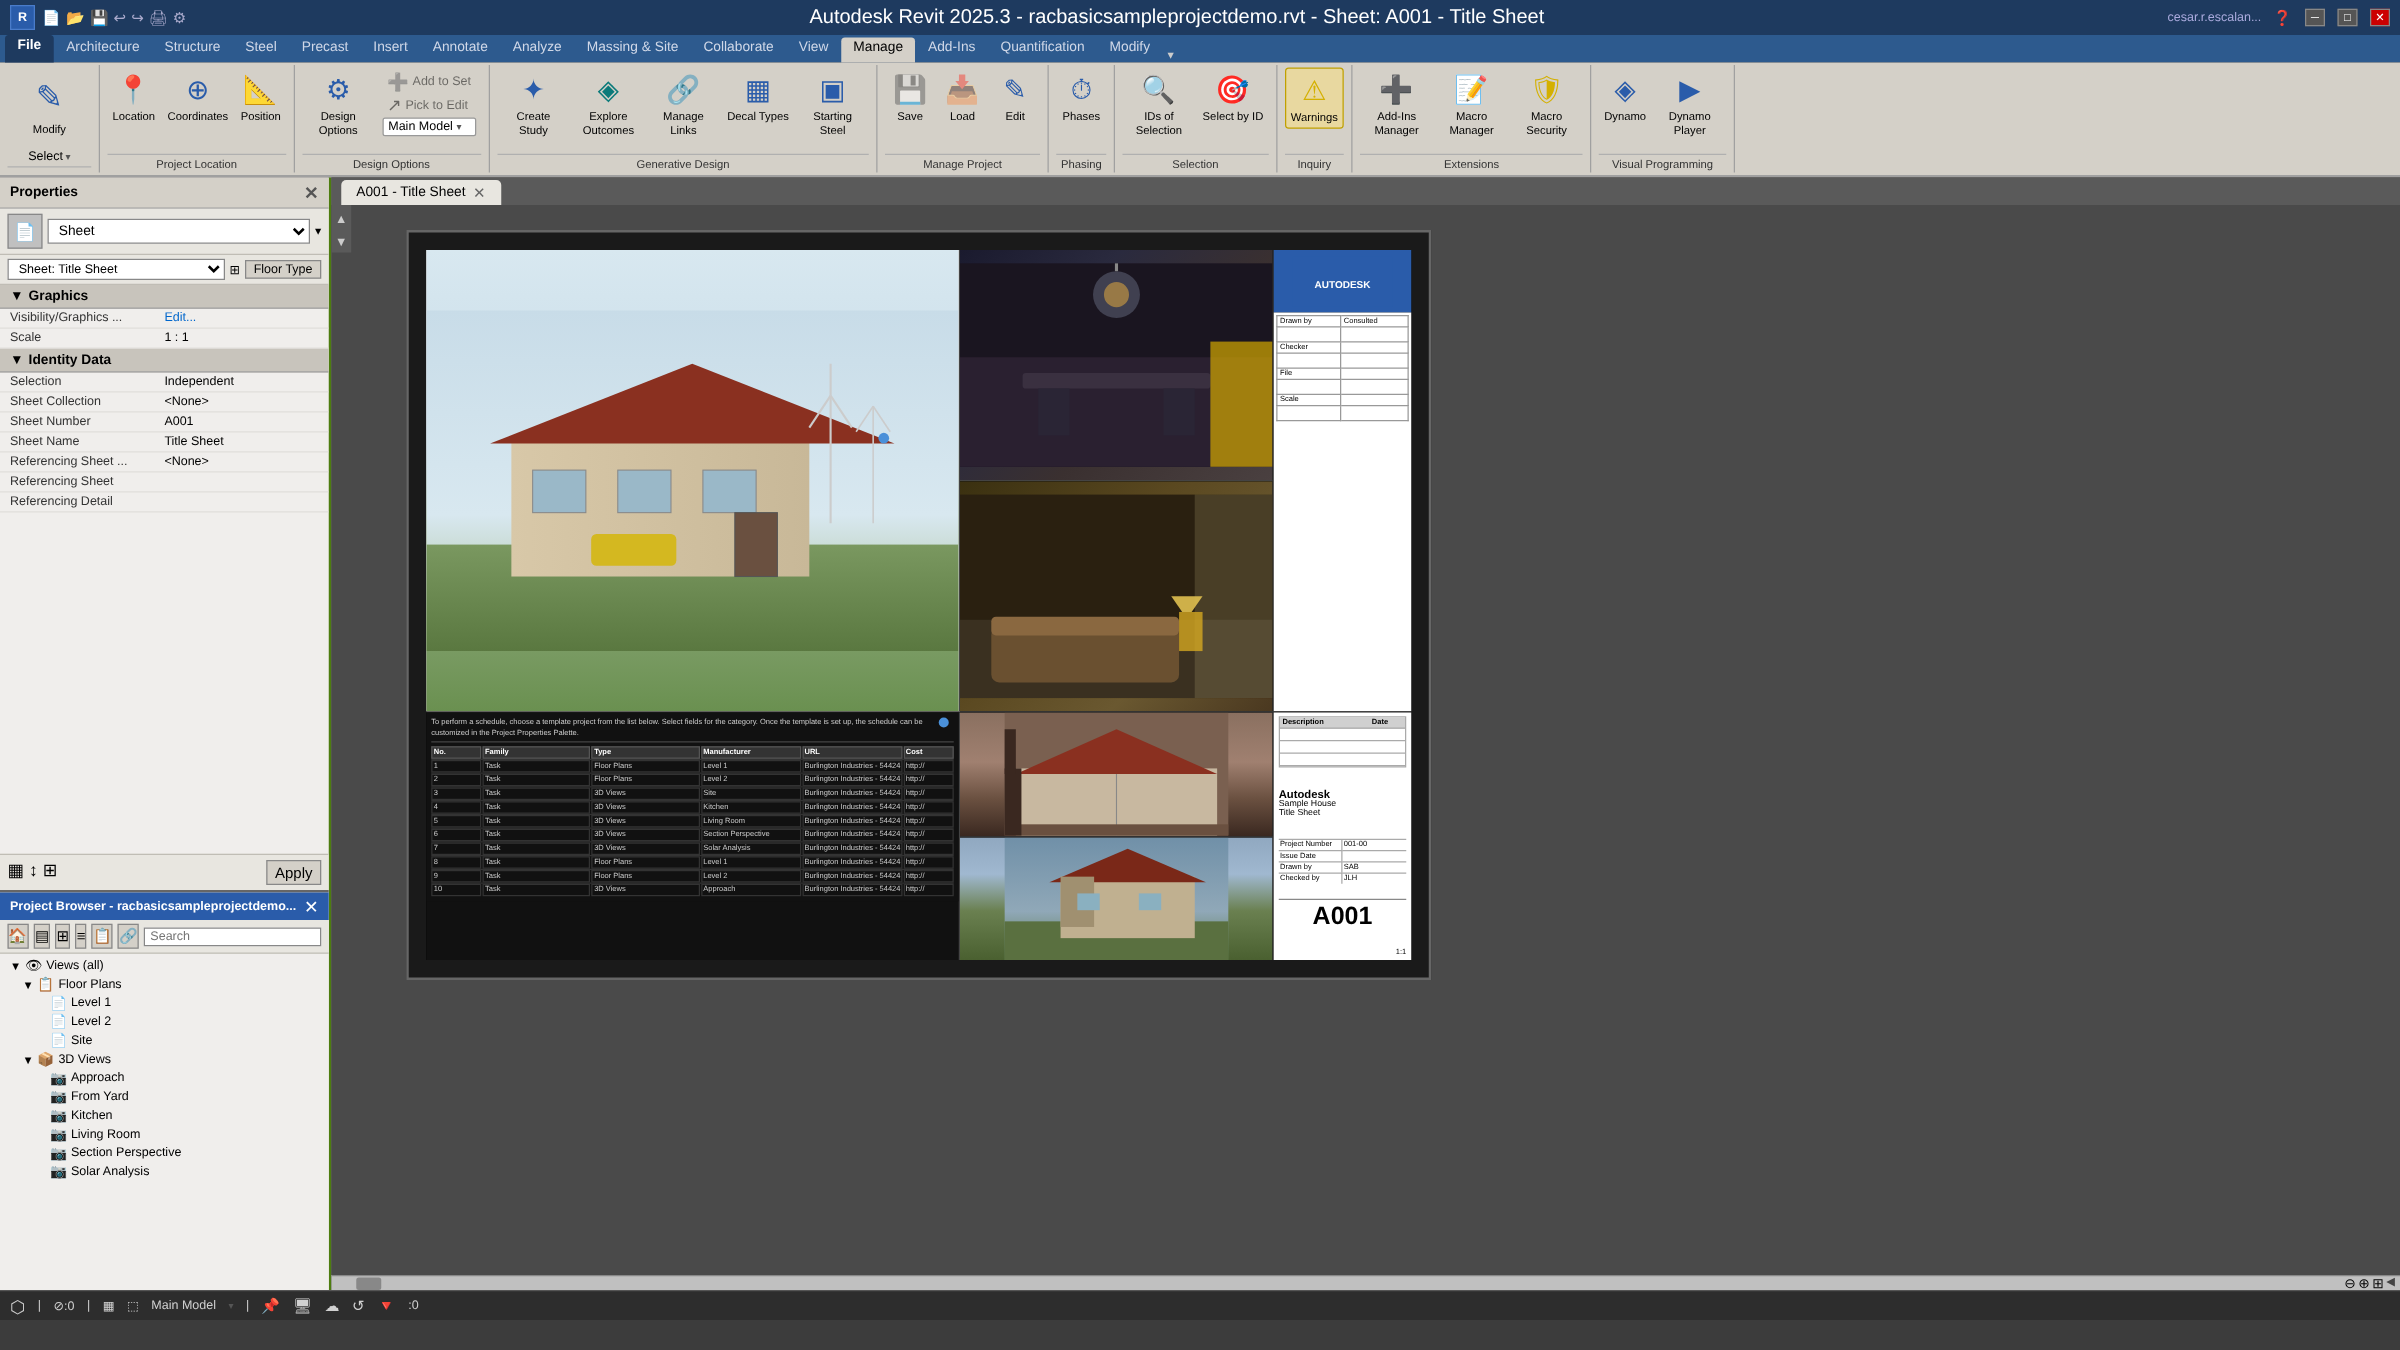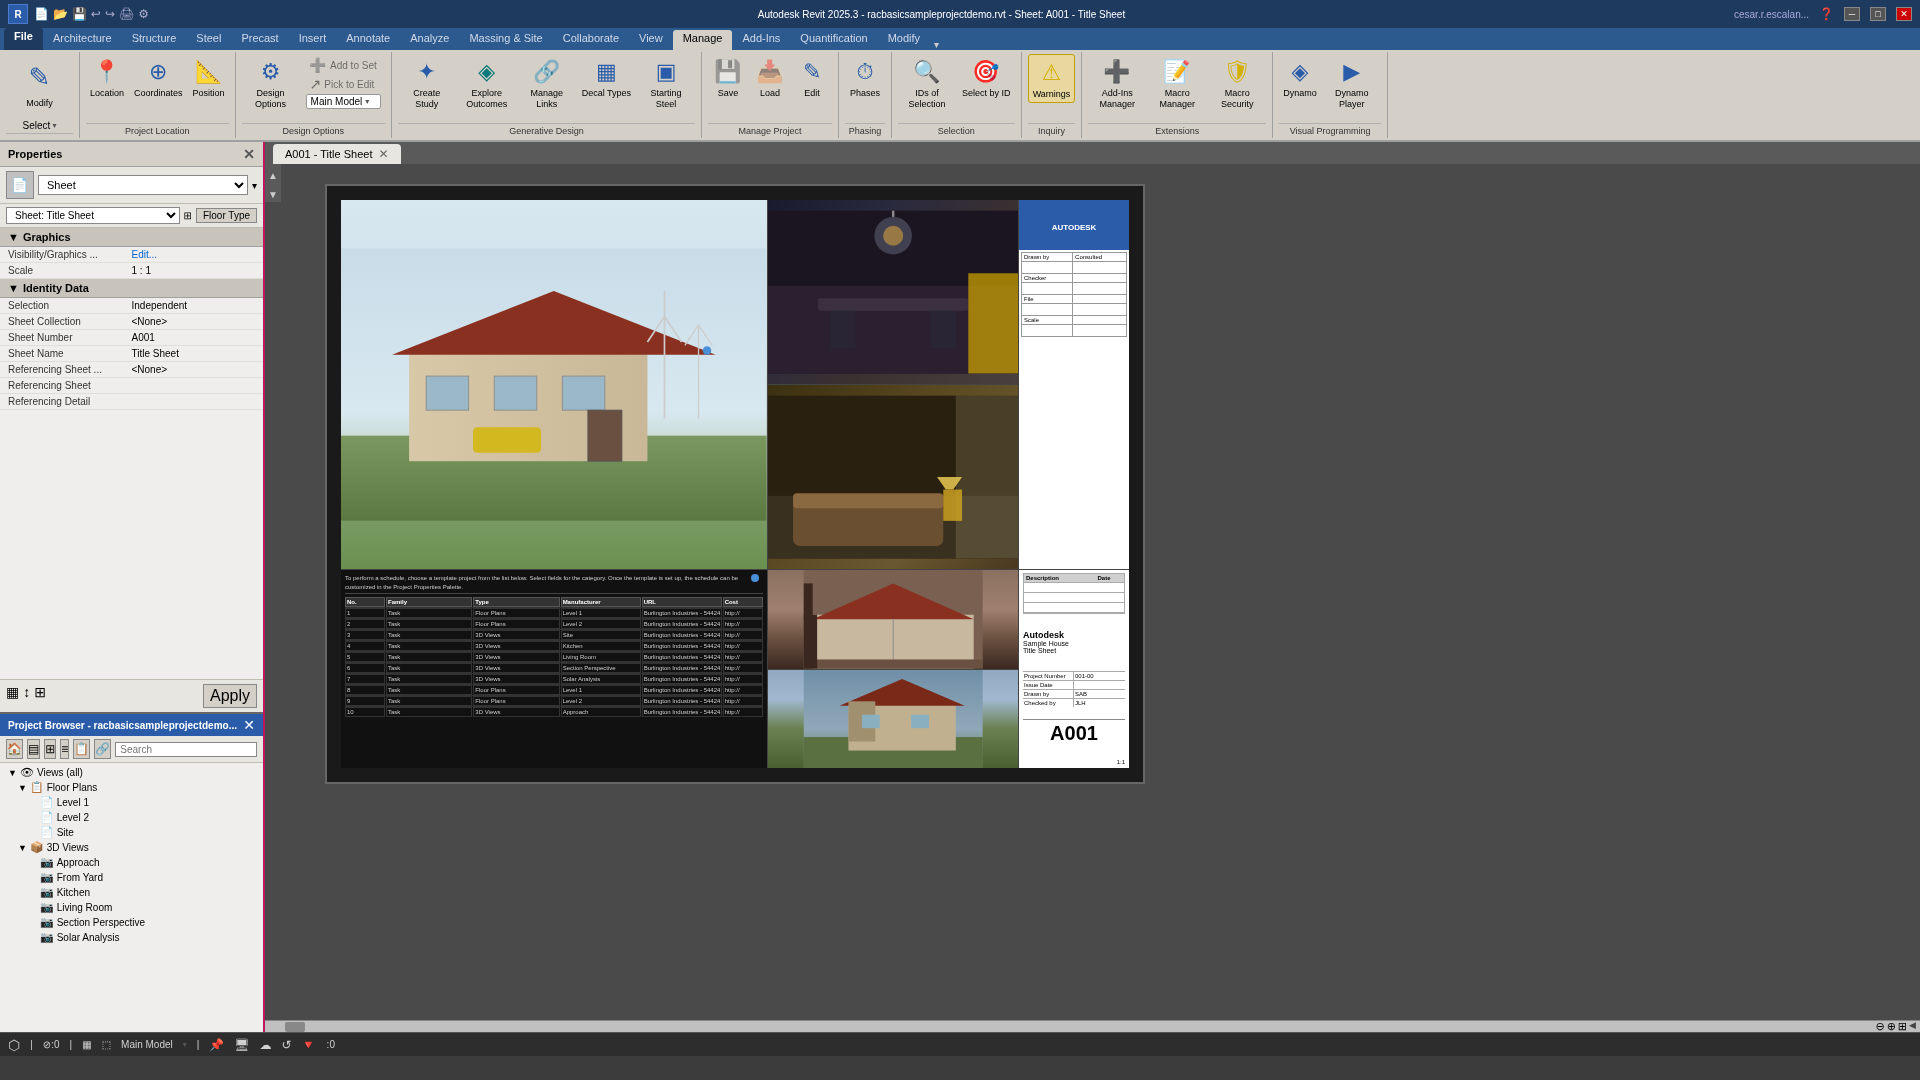--- a/index.html
+++ b/index.html
@@ -11,21 +11,21 @@
       height: 28px;
       display: flex;
       align-items: center;
       justify-content: space-between;
       padding: 0 8px;
       color: #fff;
       font-size: 12px;
     }
     #title-bar .left { display: flex; align-items: center; gap: 6px; }
     #title-bar .left .app-icon { width: 20px; height: 20px; background: #2a5caa; border: 1px solid #4a7cca; display: flex; align-items: center; justify-content: center; font-weight: bold; font-size: 10px; color: #fff; }
-    #title-bar .title-text { font-size: 10px; }
+    #title-bar .title-text { font-size: 16px; }
     #title-bar .right { display: flex; gap: 10px; align-items: center; font-size: 11px; }
     #title-bar .win-btn { width: 16px; height: 14px; background: #555; border: 1px solid #888; display: flex; align-items: center; justify-content: center; font-size: 9px; cursor: pointer; }
     #title-bar .win-btn.close { background: #c00; }
 
     
     #ribbon-tabs {
       background: #2d5a8e;
       height: 22px;
       display: flex;
       align-items: flex-end;
@@ -122,21 +122,21 @@
       background: #3c3c3c;
     }
 
     
     #left-panel {
       width: 265px;
       min-width: 265px;
       background: #f0eeec;
       display: flex;
       flex-direction: column;
-      border-right: 2px solid #be185d;
+      border-right: 2px solid #4d7c0f;
     }
 
     
     #properties-panel {
       flex: 1;
       overflow: hidden;
       display: flex;
       flex-direction: column;
     }
     #properties-header {
@@ -174,21 +174,21 @@
     }
     .prop-row {
       display: flex; padding: 2px 8px; border-bottom: 1px solid #e0deda; font-size: 10px; align-items: center;
     }
     .prop-label { flex: 1; color: #333; min-width: 90px; }
     .prop-value { flex: 1; color: #000; font-weight: 400; }
     .prop-value.link { color: #0066cc; cursor: pointer; }
     .prop-actions {
       display: flex; padding: 4px 6px; gap: 4px; background: #e8e6e0; border-top: 1px solid #c0bdb5;
     }
-    .prop-action-btn { font-size: 16px; background: #d4d0c8; border: 1px solid #888; padding: 2px 6px; cursor: pointer; }
+    .prop-action-btn { font-size: 12px; background: #d4d0c8; border: 1px solid #888; padding: 2px 6px; cursor: pointer; }
 
     
     #project-browser {
       height: 320px;
       border-top: 2px solid #666;
       display: flex;
       flex-direction: column;
       background: #f0eeec;
     }
     #pb-header {

